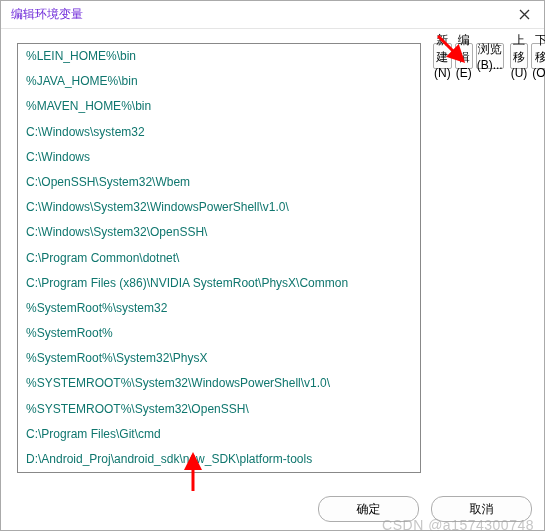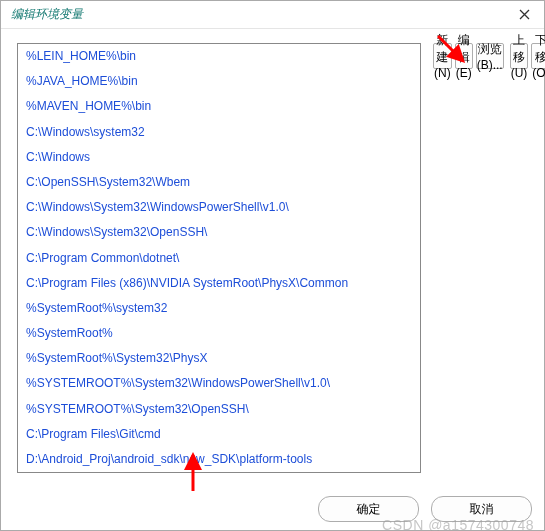--- a/index.html
+++ b/index.html
@@ -26,22 +26,21 @@
     .titlebar {
       height: 28px;
       display: flex;
       align-items: center;
       justify-content: space-between;
       padding: 0 8px 0 10px;
       border-bottom: 1px solid #e5e5e5;
     }
     .titlebar-title {
       font-size: 12px;
-      color: #0f766e;
-      font-style: italic;
+      color: #6d28d9;
     }
     .close-btn {
       font-size: 16px;
       color: #333;
       width: 24px;
       height: 24px;
       display: flex;
       align-items: center;
       justify-content: center;
       cursor: pointer;
@@ -57,21 +56,21 @@
       width: 404px;
       height: 430px;
       overflow-y: auto;
       overflow-x: hidden;
       background: #fff;
       position: relative;
     }
     .list-item {
       padding: 3px 6px 3px 8px;
       font-size: 12px;
-      color: #1d4ed8;
+      color: #0f766e;
       white-space: nowrap;
       overflow: hidden;
       text-overflow: ellipsis;
       cursor: default;
       line-height: 1.6;
     }
     .side-buttons {
       display: flex;
       flex-direction: row;
       gap: 3px;

